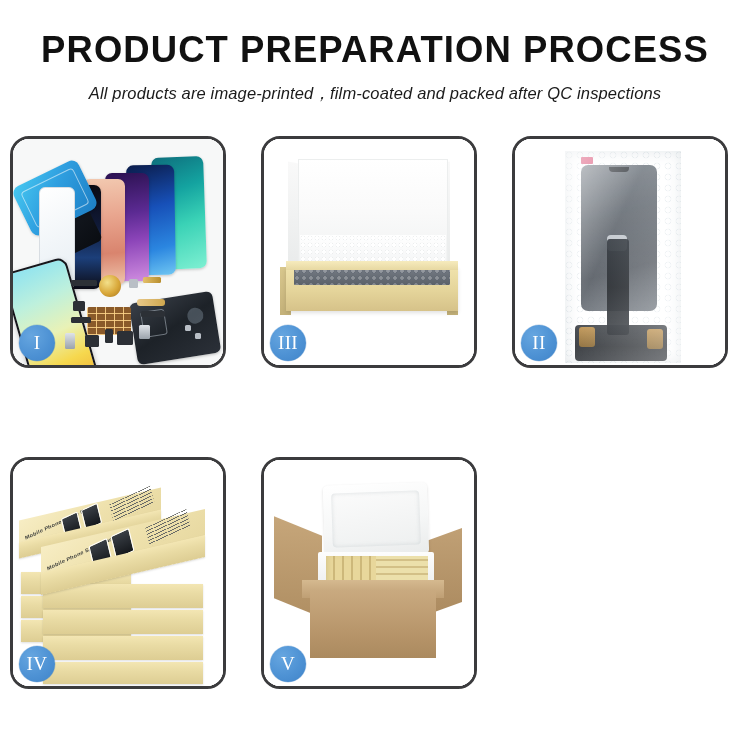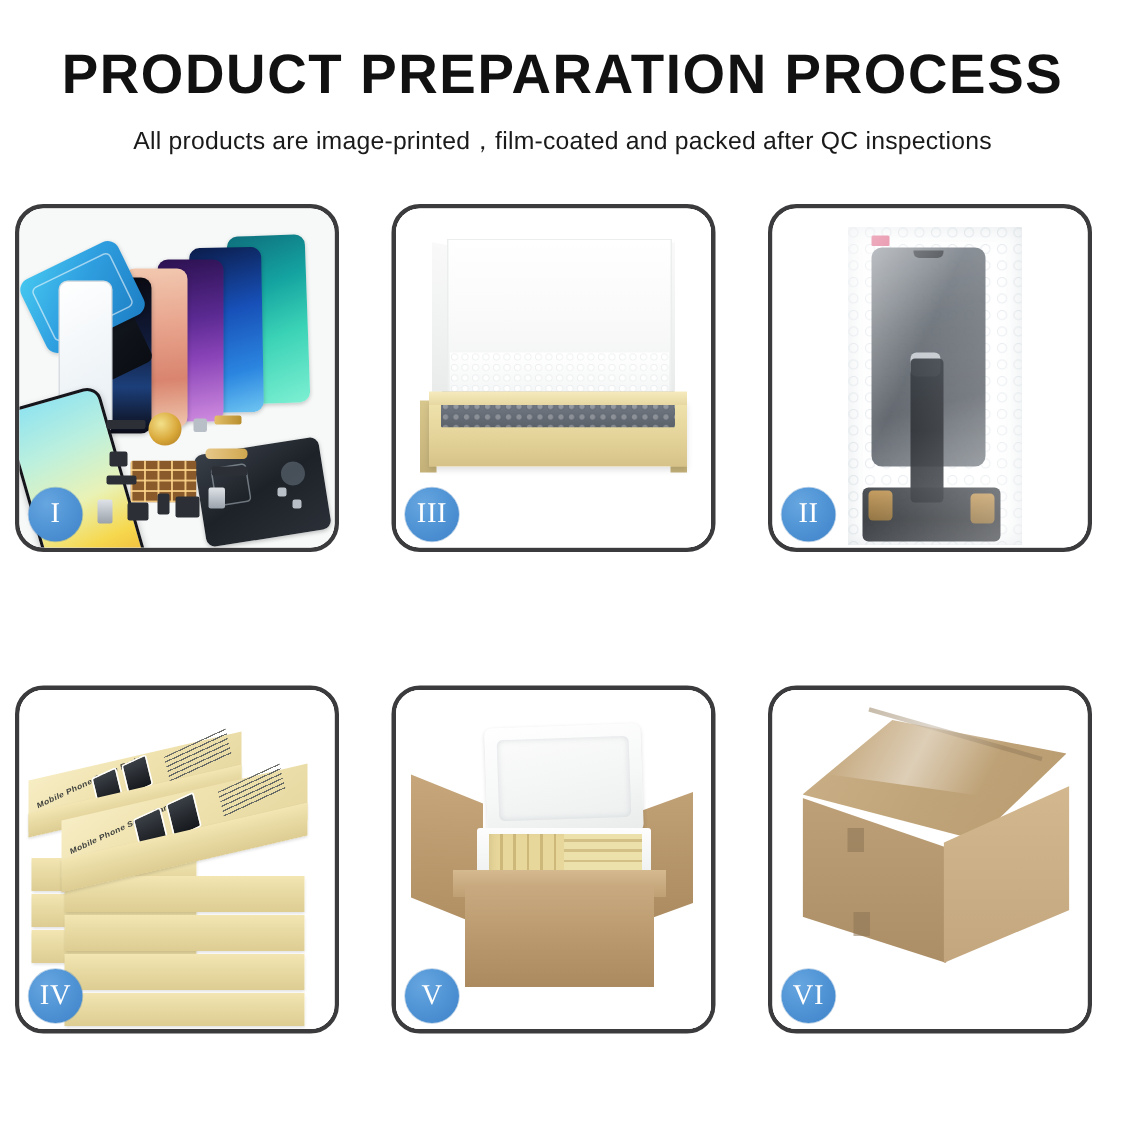--- a/index.html
+++ b/index.html
@@ -31,20 +31,21 @@
     color: #111111;
     margin: 0;
     transform: scaleX(0.985);
   }
   .page-subtitle {
     font-size: 16.5px;
     font-weight: normal;
     letter-spacing: 0.15px;
     color: #1a1a1a;
     margin: 13px 0 0 0;
+    font-style: italic;
   }
 
   
   .grid {
     position: absolute;
     left: 10px;
     top: 136px;
     width: 730px;
     display: grid;
     grid-template-columns: repeat(3, 216px);
@@ -520,28 +521,14 @@
         <div class="foam-base"></div>
         <div class="gold-strips"></div>
         <div class="gold-strips-r"></div>
         <div class="c5-rim"></div>
         <div class="c5-front"></div>
       </div>
     </div>
     <div class="badge">V</div>
   </div>
 
-  <div class="panel">
-    <div class="panel-inner">
-      <div class="scene6">
-        <div class="c6-top"></div>
-        <div class="c6-left"></div>
-        <div class="c6-right"></div>
-        <div class="c6-seam"></div>
-        <div class="c6-tapeA"></div>
-        <div class="c6-tapeB"></div>
-        <div class="c6-shine"></div>
-      </div>
-    </div>
-    <div class="badge">VI</div>
-  </div>
 
 </div>
 
 </body></html>

